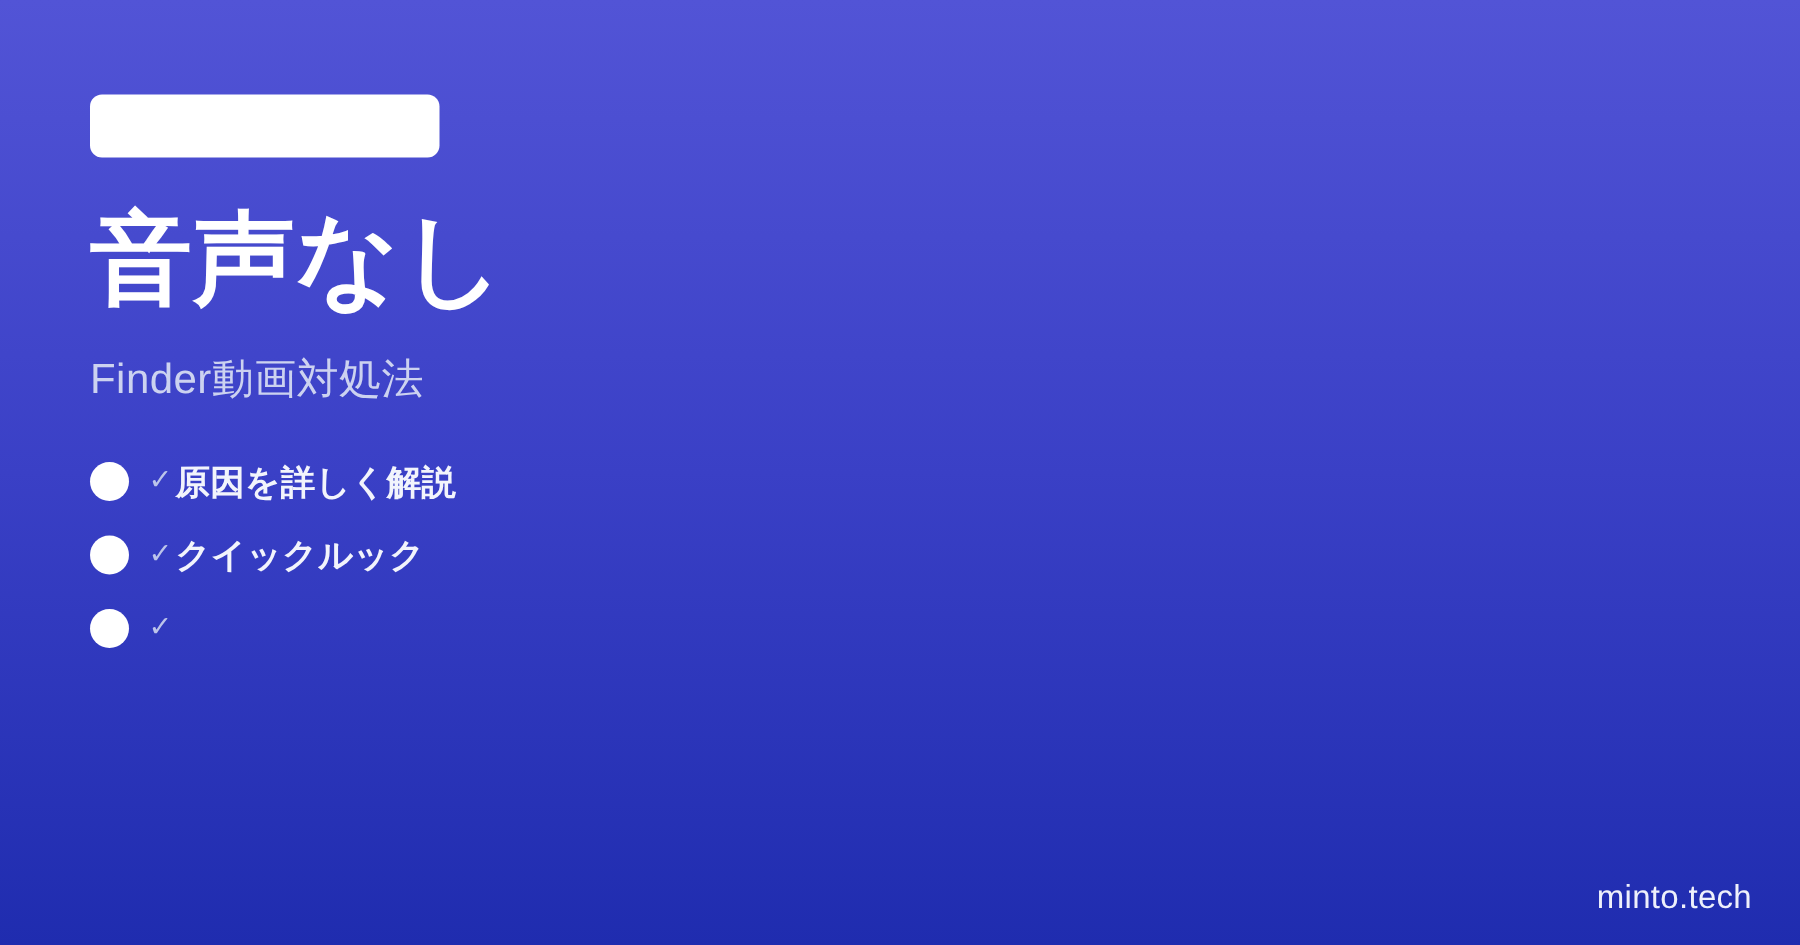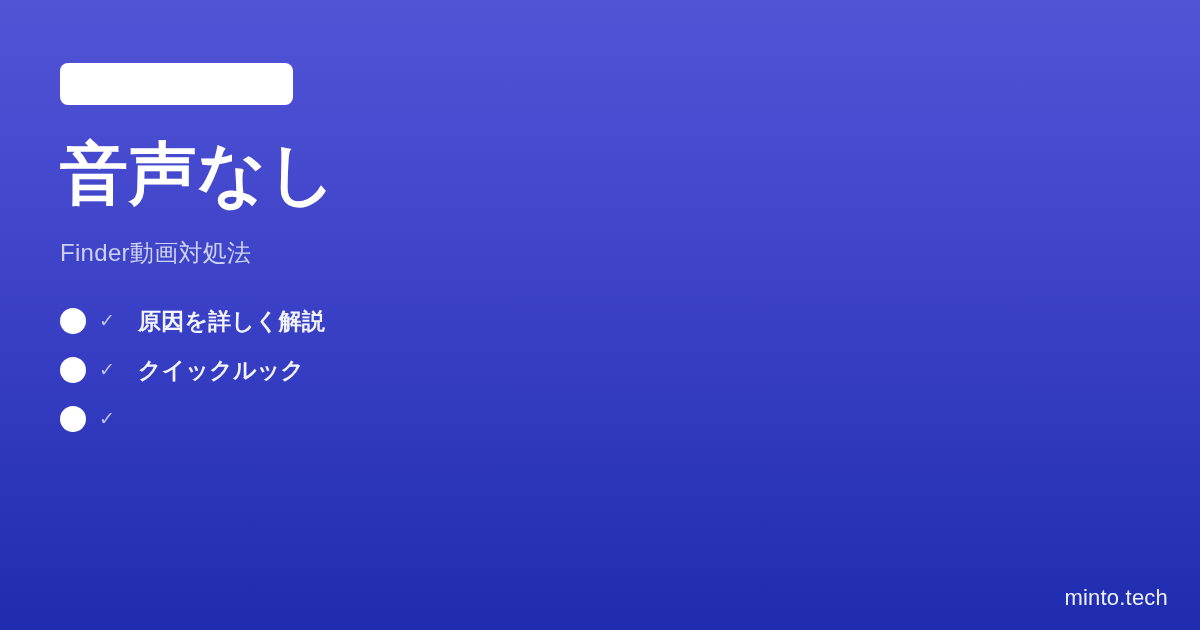--- a/index.html
+++ b/index.html
@@ -58,21 +58,21 @@
   }
 
   .title-line {
     display: block;
     white-space: nowrap;
   }
 
   
   .subtitle {
     margin: 22px 0 16px 0;
-    font-size: 24px;
+    font-size: 28px;
     font-weight: 400;
     line-height: 34px;
     color: #ccd2f0;
     letter-spacing: 0.3px;
   }
 
   
   .bullets {
     list-style: none;
     margin: 38px 0 0 0;
@@ -99,21 +99,21 @@
     width: 20px;
     margin-left: 11px;
     font-size: 19px;
     line-height: 26px;
     color: #bcc4ea;
     text-align: center;
   }
 
   .bullet-label {
     flex: 0 1 auto;
-    margin-left: 21px;
+    margin-left: 0;
     font-size: 23px;
     font-weight: 700;
     line-height: 26px;
     color: #f2f4fc;
     letter-spacing: 0.2px;
     white-space: nowrap;
   }
 
   
   .branding {

